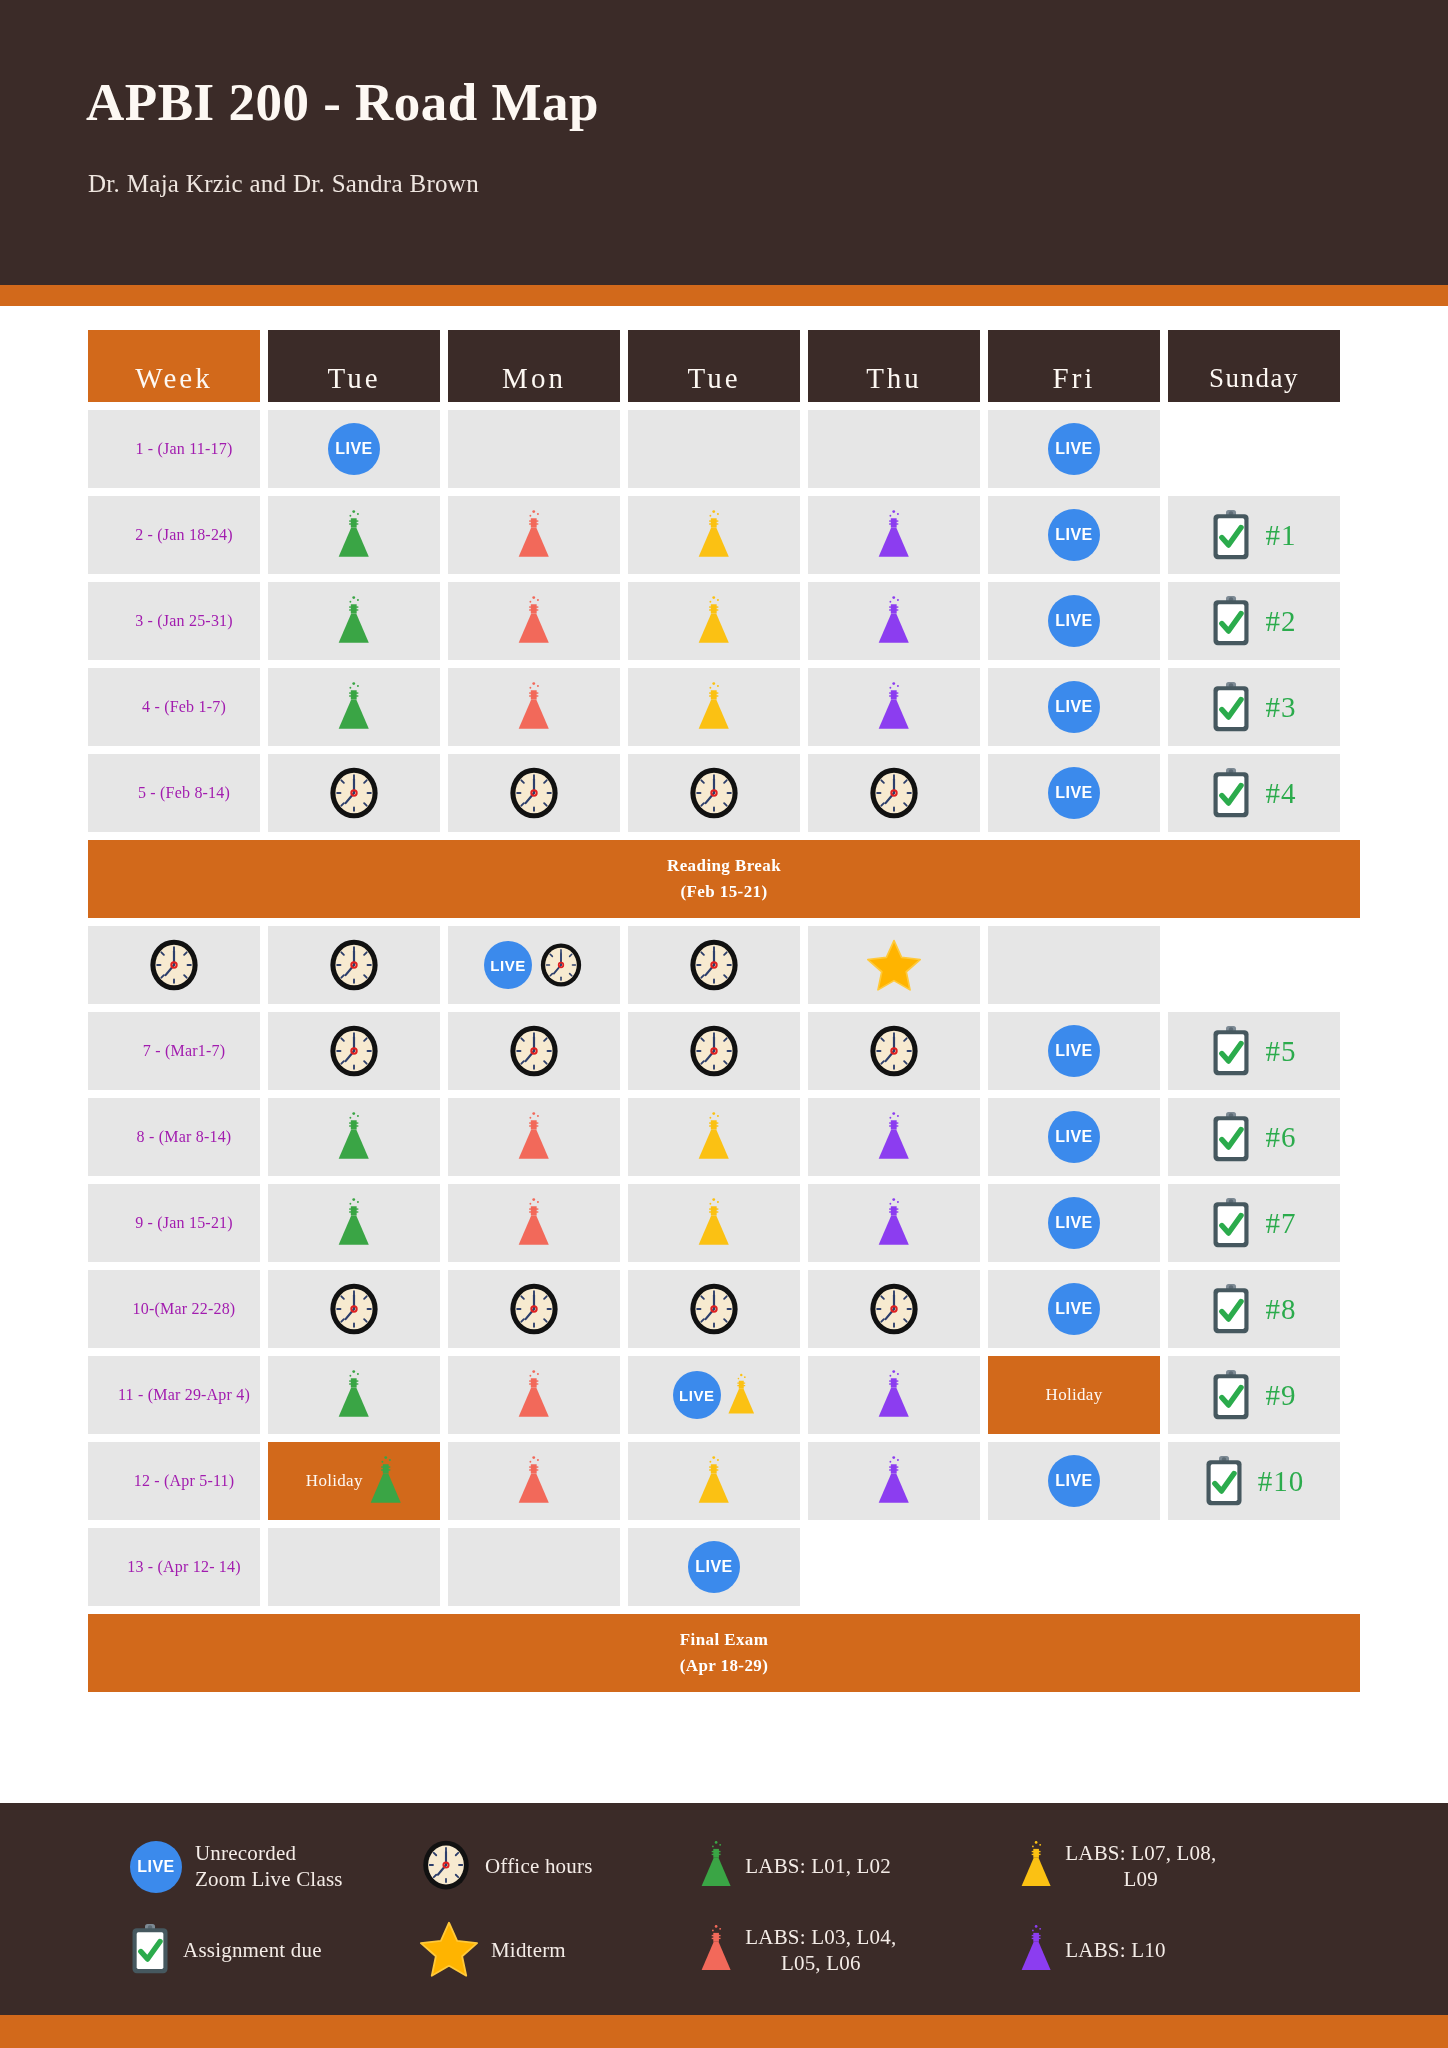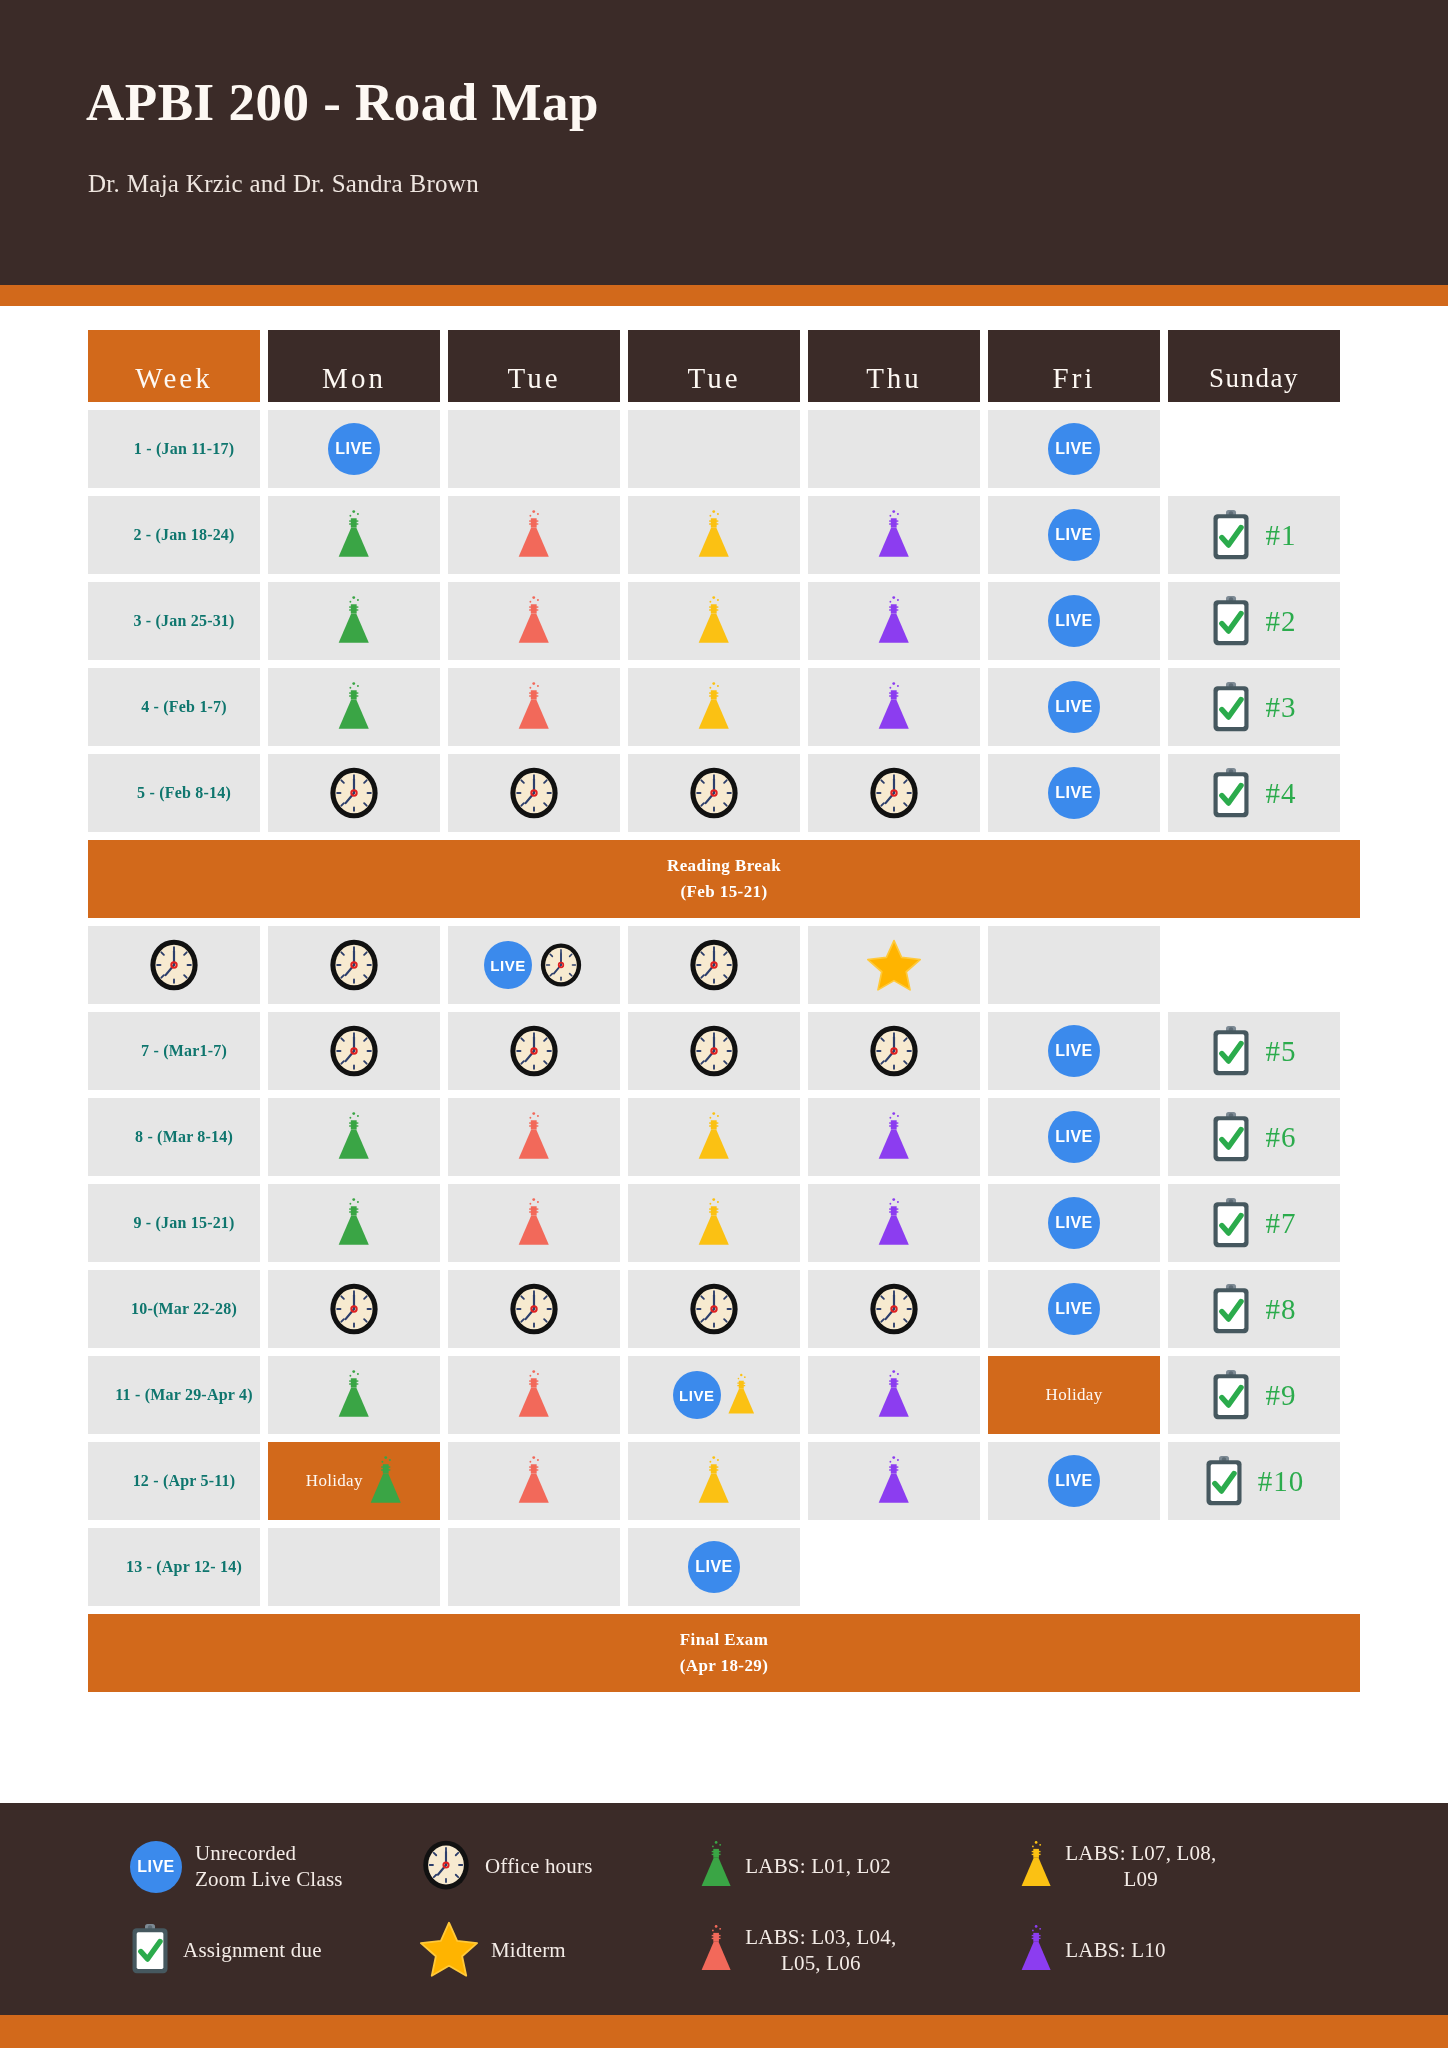--- a/index.html
+++ b/index.html
@@ -53,21 +53,21 @@
   .headrow .cell { height: 72px; background: #3b2b28; }
   .headrow .c-week { background: #d2691b; }
   .headcap {
     color: #fdf8f3; font-size: 29px; letter-spacing: 3px;
     font-family: "Liberation Serif", serif;
     margin-top: 24px;
   }
   .headcap.small { letter-spacing: 1.5px; font-size: 27px; }
 
   .weeklabel {
-    font-size: 16px; font-weight: bold; color: #0f766e;
+    font-size: 16px; font-weight: normal; color: #a21caf;
     text-align: center; width: 100%; letter-spacing: .2px; padding-left: 20px;
   }
 
   .cell.empty { }
   .cell.blank { background: #ffffff; }
 
   
   .banner {
     width: 1272px; background: #d2691b; color: #ffffff;
     height: 78px;
@@ -139,24 +139,24 @@
     <div class="header-sub">Dr. Maja Krzic and Dr. Sandra Brown</div>
   </div>
   <div class="header-rule"></div>
 
   <div class="grid" id="grid">
       <div class="row headrow">
         <div class="cell c-week">
           <span class="headcap">Week</span>
         </div>
         <div class="cell c-day">
+          <span class="headcap">Tue</span>
+        </div>
+        <div class="cell c-day">
           <span class="headcap">Mon</span>
-        </div>
-        <div class="cell c-day">
-          <span class="headcap">Tue</span>
         </div>
         <div class="cell c-day">
           <span class="headcap">Tue</span>
         </div>
         <div class="cell c-day">
           <span class="headcap">Thu</span>
         </div>
         <div class="cell c-day">
           <span class="headcap">Fri</span>
         </div>

